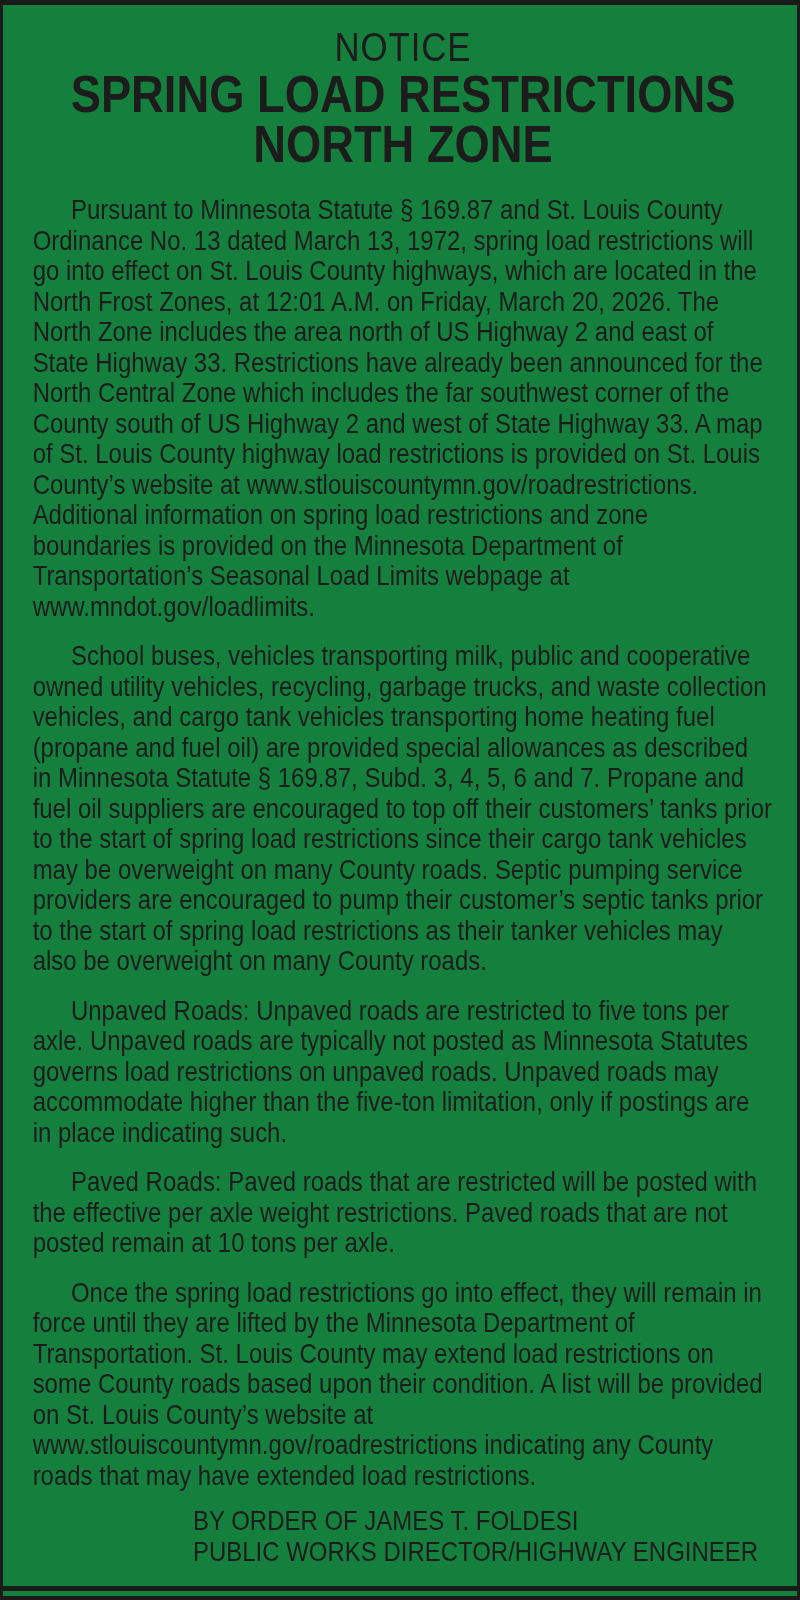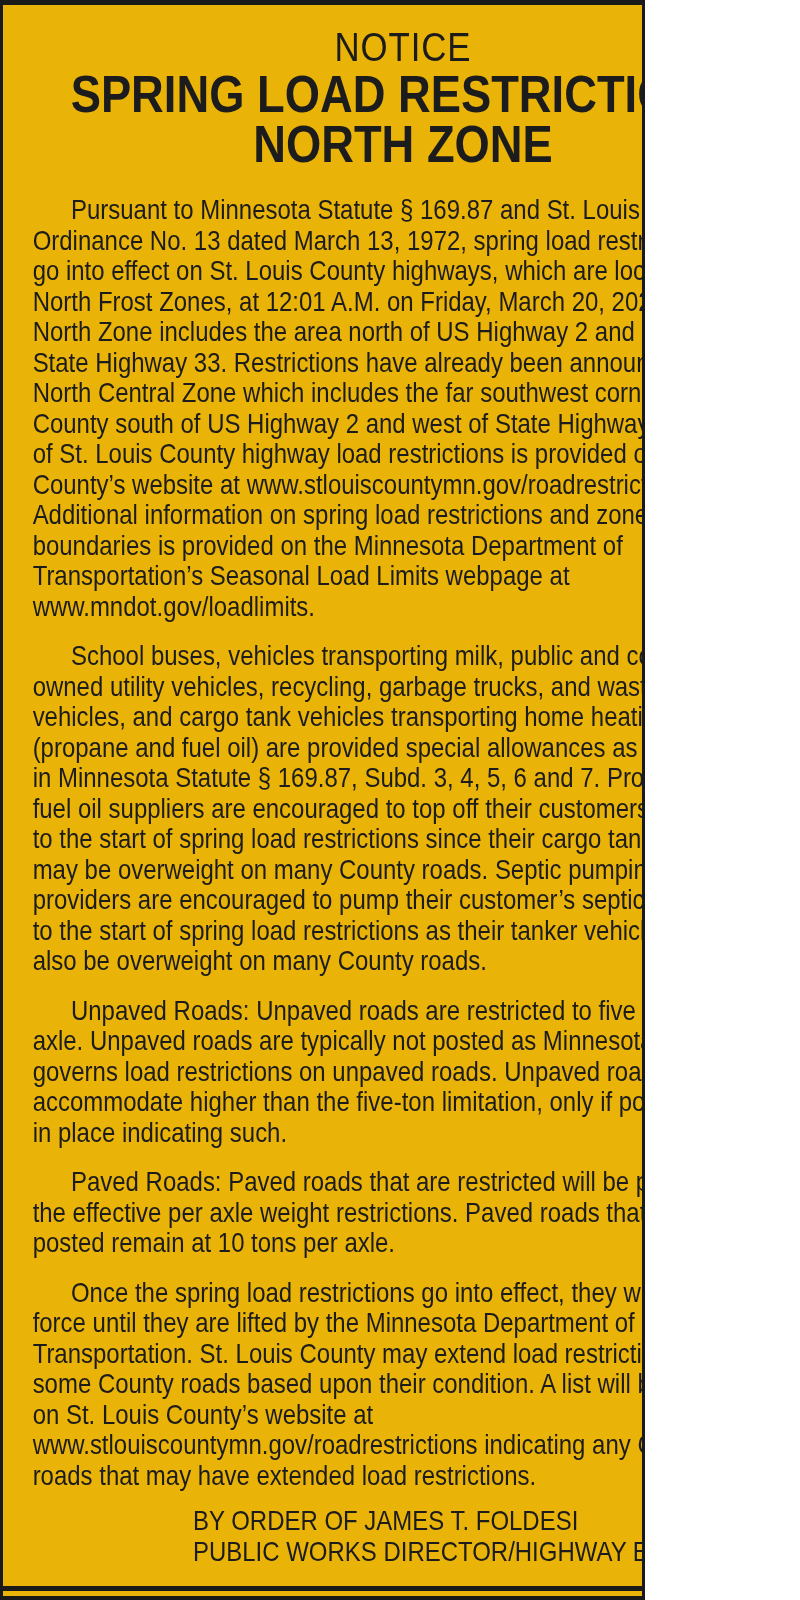--- a/index.html
+++ b/index.html
@@ -2,23 +2,23 @@
 <html><head>
 <meta charset="utf-8">
 <style>
   html, body {
     margin: 0;
     padding: 0;
     background: #ffffff;
   }
   .page {
     position: relative;
-    width: 645px;
+    width: 800px;
     height: 1600px;
-    background: #eab308;
+    background: #15803d;
     box-sizing: border-box;
     border-top: 5px solid #1a1a1a;
     border-left: 3px solid #1a1a1a;
     border-right: 3px solid #1a1a1a;
     overflow: hidden;
     font-family: "Liberation Sans", "DejaVu Sans", sans-serif;
     color: #1c1c1c;
   }
   
   .scaler {

